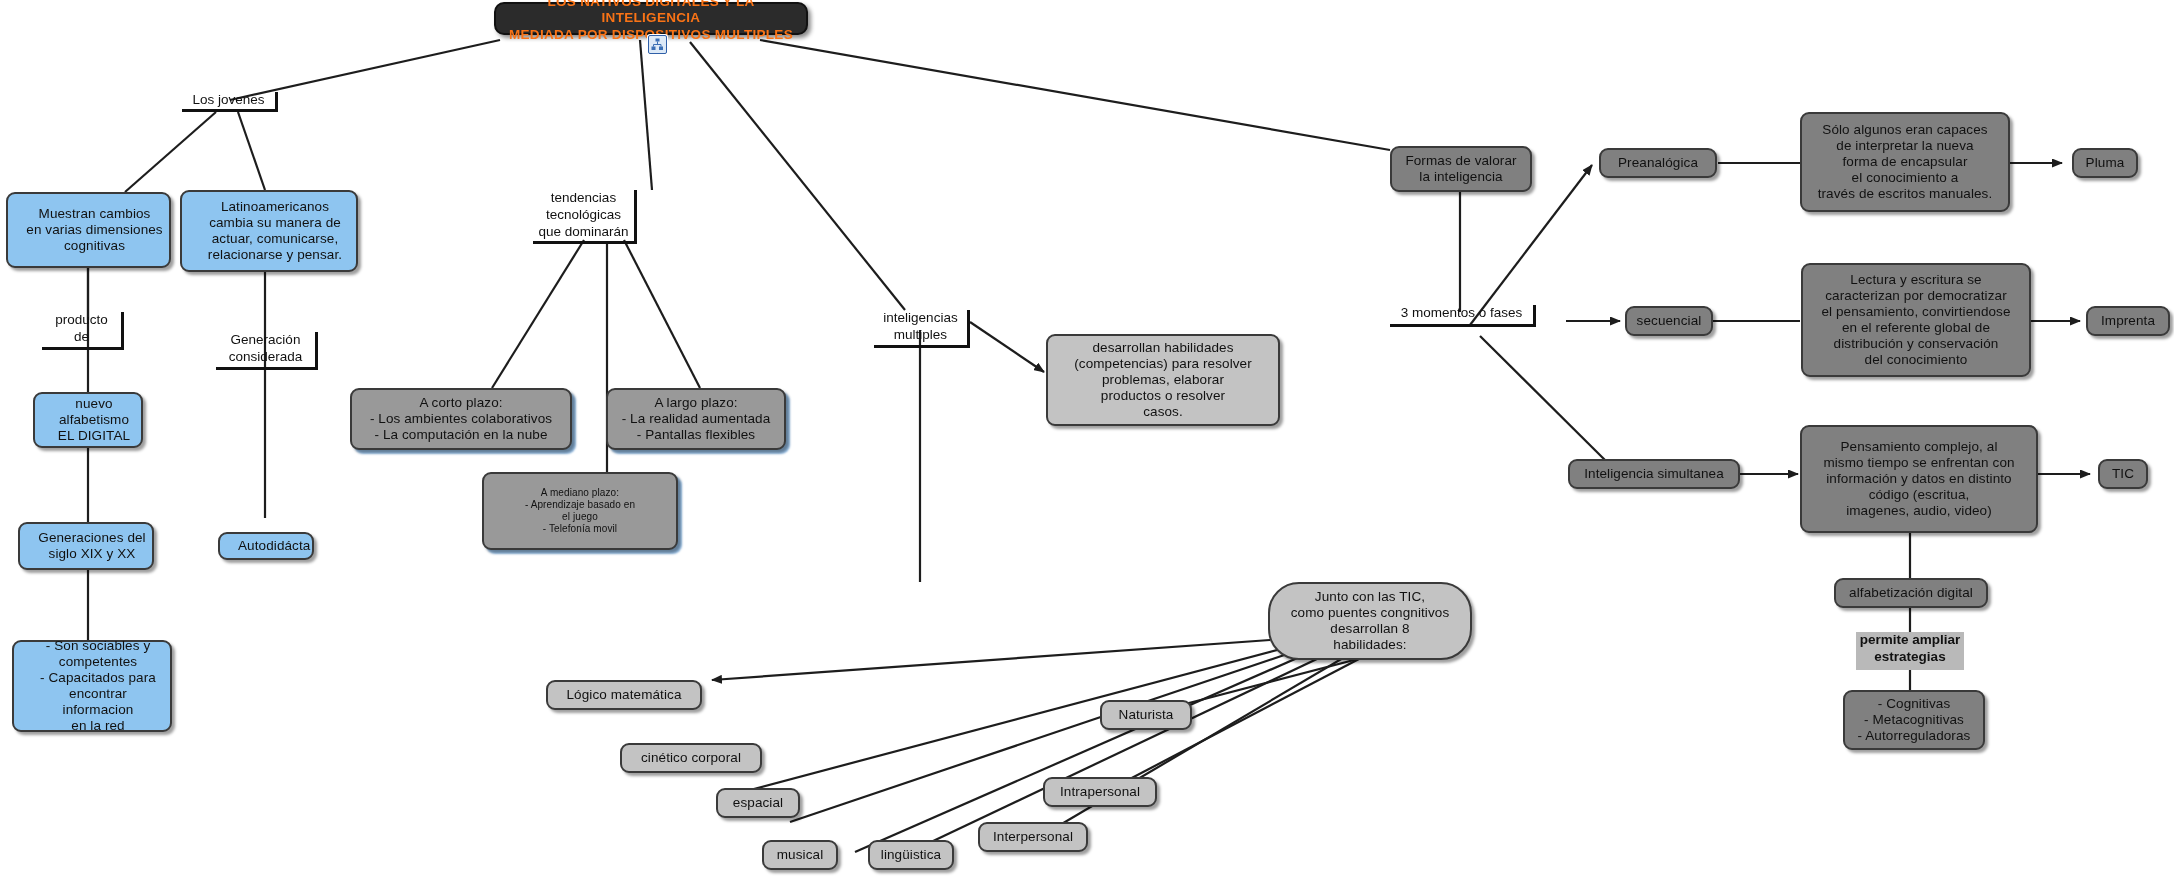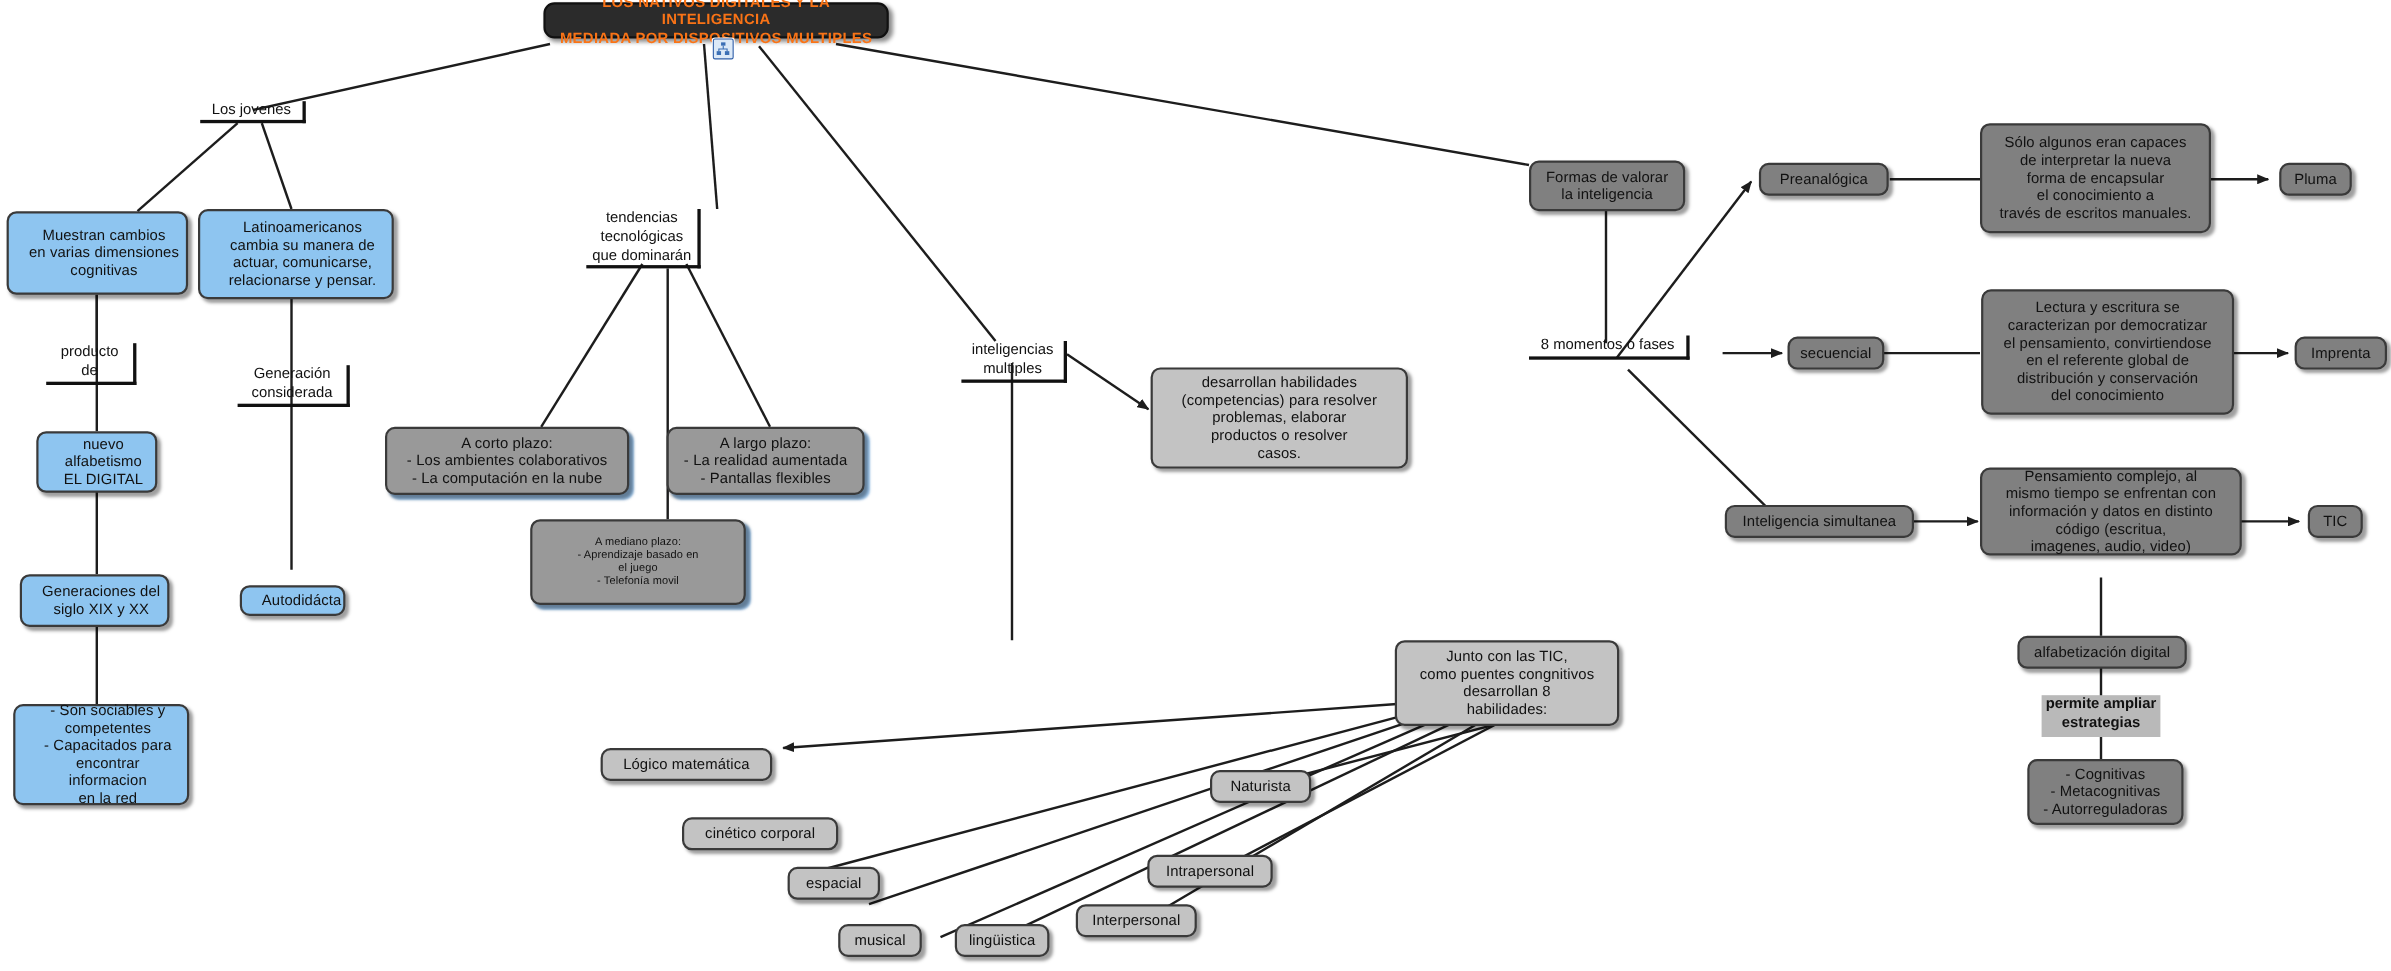--- a/index.html
+++ b/index.html
@@ -188,21 +188,21 @@
   </div>
 
   <div class="linklabel bracket" style="left:874px;top:310px;width:96px;height:38px;font-size:13.5px;line-height:1.25;">
     <span>inteligencias<br>multiples</span>
   </div>
 
   <div class="node gray-light" style="left:1046px;top:334px;width:234px;height:92px;font-size:13.5px;">
     <span>desarrollan habilidades<br>(competencias) para resolver<br>problemas, elaborar<br>productos o resolver<br>casos.</span>
   </div>
 
-  <div class="node gray-light" style="left:1268px;top:582px;width:204px;height:78px;font-size:13.5px;">
+  <div class="node gray-light" style="left:1268px;top:582px;width:204px;height:78px;font-size:13.5px;border-radius:31px;">
     <span>Junto con las TIC,<br>como puentes congnitivos<br>desarrollan 8<br>habilidades:</span>
   </div>
 
   <div class="node gray-light" style="left:546px;top:680px;width:156px;height:30px;font-size:13.5px;">
     <span>Lógico matemática</span>
   </div>
   <div class="node gray-light" style="left:620px;top:743px;width:142px;height:30px;font-size:13.5px;">
     <span>cinético corporal</span>
   </div>
   <div class="node gray-light" style="left:716px;top:788px;width:84px;height:30px;font-size:13.5px;">
@@ -222,40 +222,40 @@
   </div>
   <div class="node gray-light" style="left:1100px;top:700px;width:92px;height:30px;font-size:13.5px;">
     <span>Naturista</span>
   </div>
 
   <div class="node gray-dark" style="left:1390px;top:146px;width:142px;height:46px;font-size:13.5px;color:#111;">
     <span>Formas de valorar<br>la inteligencia</span>
   </div>
 
   <div class="linklabel bracket" style="left:1390px;top:305px;width:146px;height:22px;font-size:13.5px;">
-    <span>8 momentos o fases</span>
+    <span>3 momentos o fases</span>
   </div>
 
   <div class="node gray-dark" style="left:1599px;top:148px;width:118px;height:30px;font-size:13.5px;">
     <span>Preanalógica</span>
   </div>
   <div class="node gray-dark" style="left:1625px;top:306px;width:88px;height:30px;font-size:13.5px;">
     <span>secuencial</span>
   </div>
   <div class="node gray-dark" style="left:1568px;top:459px;width:172px;height:30px;font-size:13.5px;">
     <span>Inteligencia simultanea</span>
   </div>
 
   <div class="node gray-dark" style="left:1800px;top:112px;width:210px;height:100px;font-size:13.5px;">
     <span>Sólo algunos eran capaces<br>de interpretar la nueva<br>forma de encapsular<br>el conocimiento a<br>través de escritos manuales.</span>
   </div>
   <div class="node gray-dark" style="left:1801px;top:263px;width:230px;height:114px;font-size:13.5px;">
     <span>Lectura y escritura se<br>caracterizan por democratizar<br>el pensamiento, convirtiendose<br>en el referente global de<br>distribución y conservación<br>del conocimiento</span>
   </div>
-  <div class="node gray-dark" style="left:1800px;top:425px;width:238px;height:80px;font-size:13.5px;">
+  <div class="node gray-dark" style="left:1800px;top:425px;width:238px;height:108px;font-size:13.5px;">
     <span>Pensamiento complejo, al<br>mismo tiempo se enfrentan con<br>información y datos en distinto<br>código (escritua,<br>imagenes, audio, video)</span>
   </div>
 
   <div class="node gray-dark" style="left:2072px;top:148px;width:66px;height:30px;font-size:13.5px;">
     <span>Pluma</span>
   </div>
   <div class="node gray-dark" style="left:2086px;top:306px;width:84px;height:30px;font-size:13.5px;">
     <span>Imprenta</span>
   </div>
   <div class="node gray-dark" style="left:2098px;top:459px;width:50px;height:30px;font-size:13.5px;">

